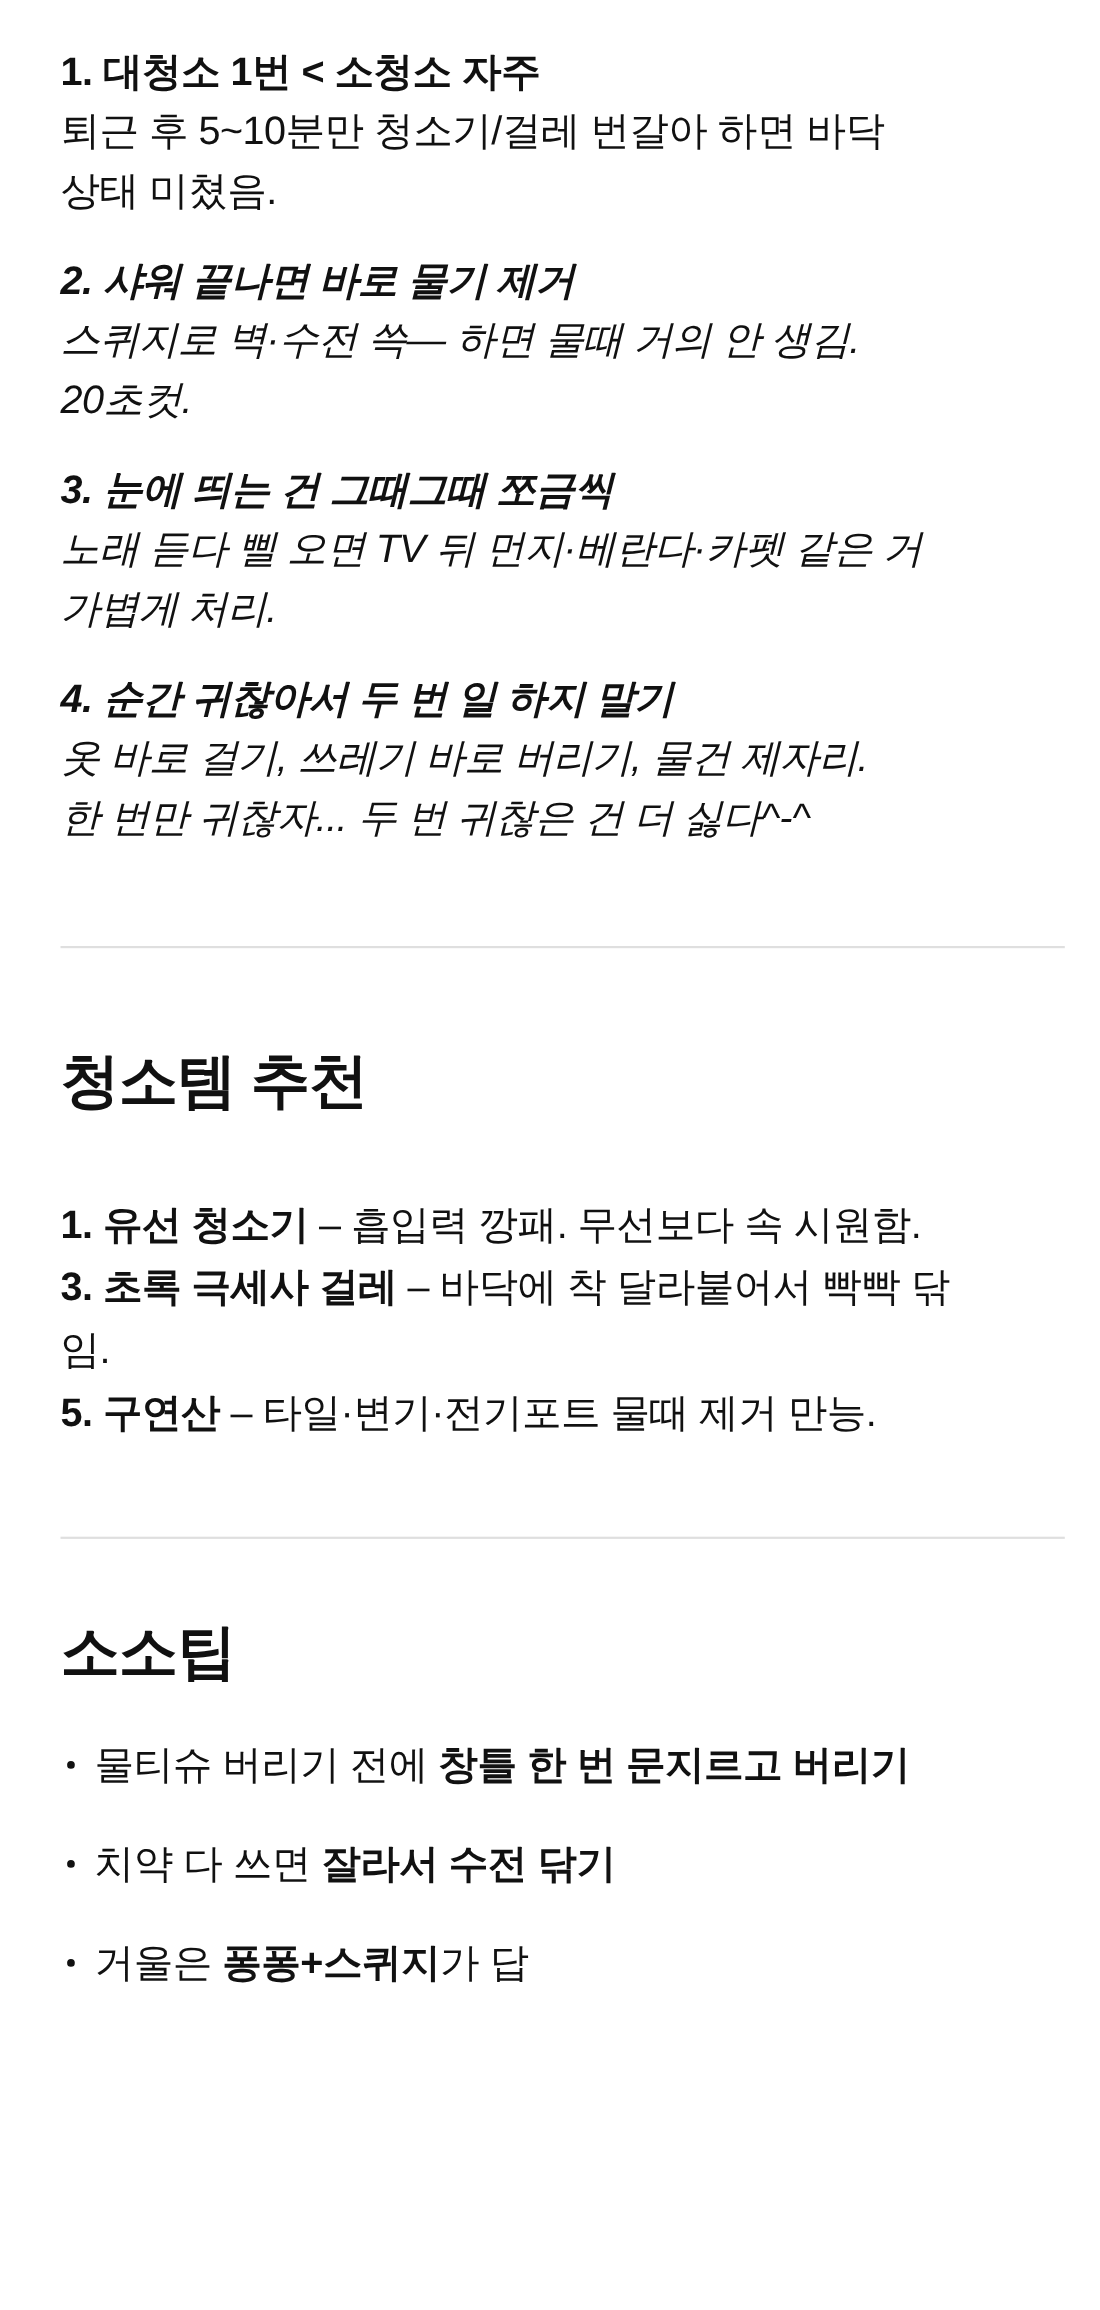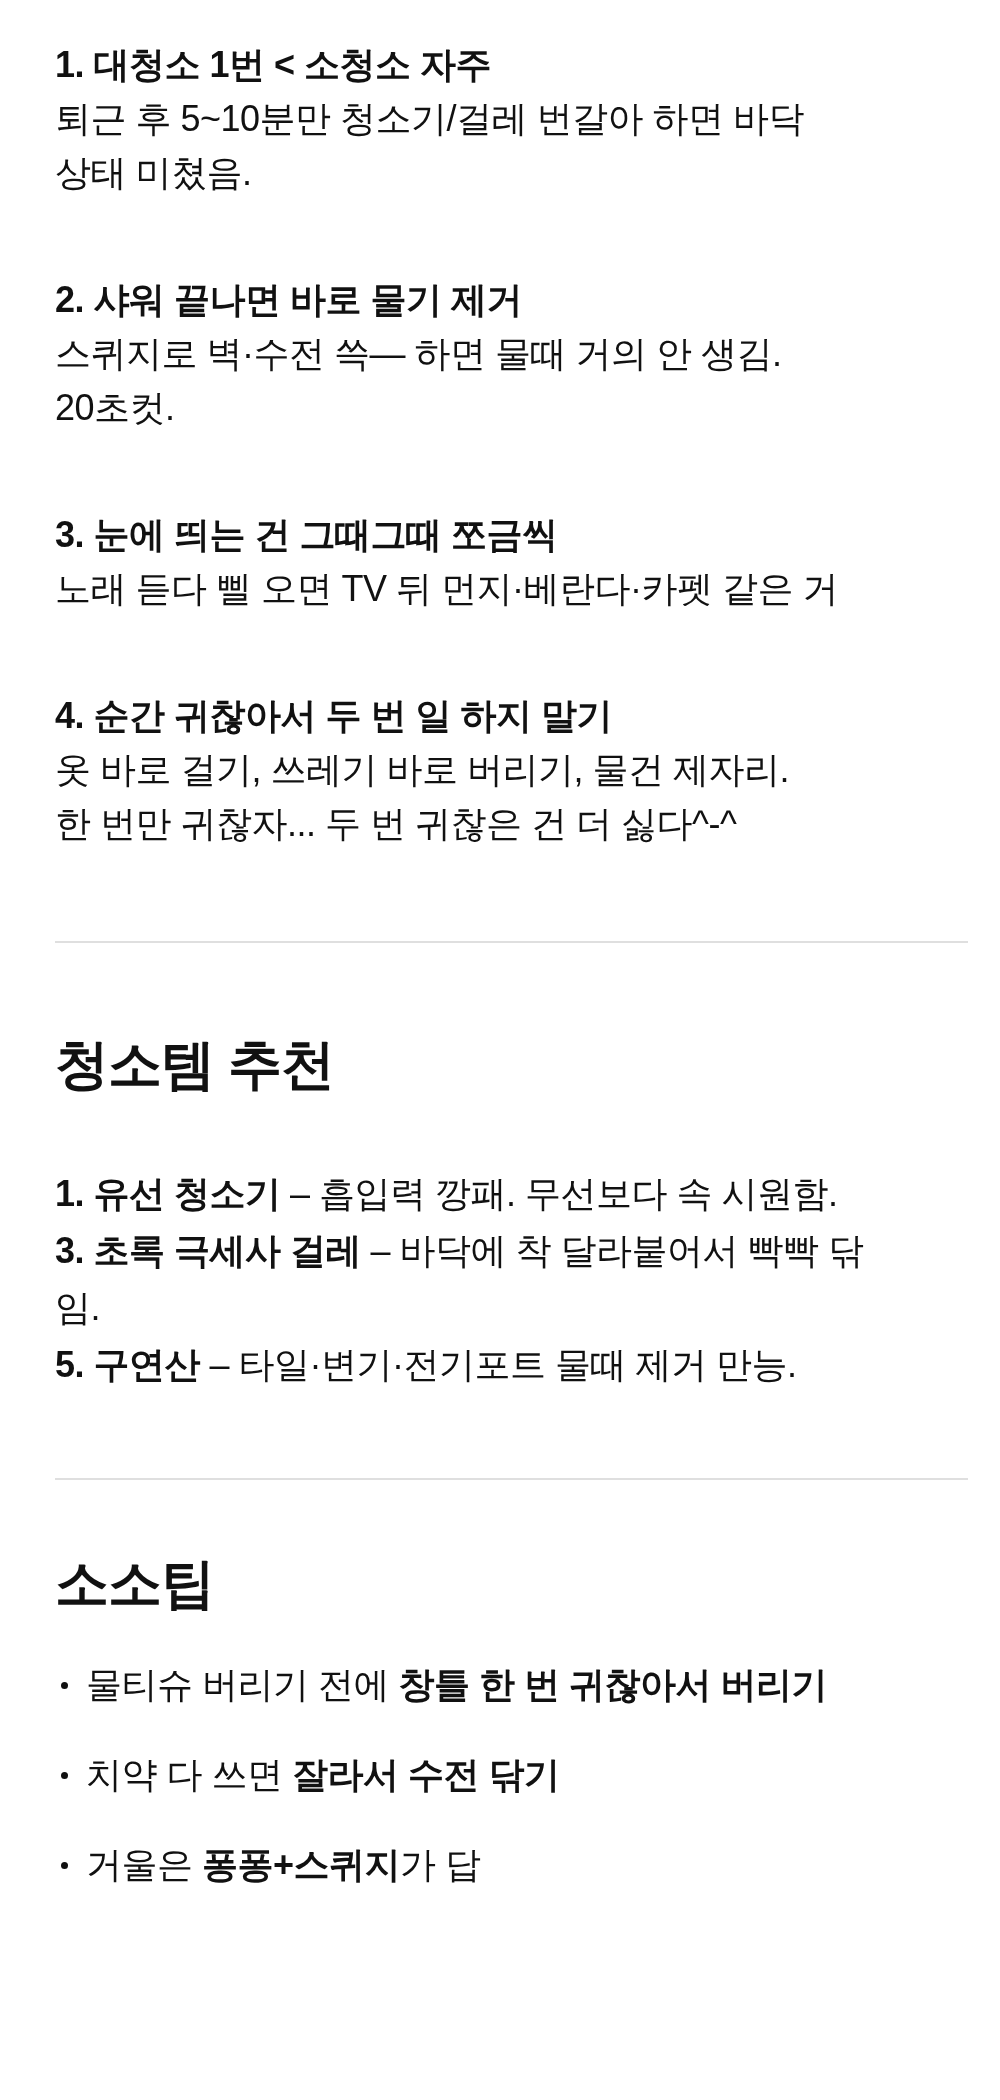--- a/index.html
+++ b/index.html
@@ -14,21 +14,21 @@
 
   .line {
     font-size:36px;
     line-height:54px;
     white-space:nowrap;
     letter-spacing:-0.5px;
   }
   .heading { font-weight:700; }
   .b { font-weight:700; }
 
-  .sec + .sec { margin-top:73px; }
+  .sec + .sec { margin-top:28px;font-style:italic; }
 
   .divider {
     height:2px;
     background:#dfdfdf;
     border:none;
   }
   .divider-1 { margin:90px 0 0 0; }
   .divider-2 { margin:85px 0 0 0; }
 
   .h1 {
@@ -72,20 +72,21 @@
 
   <div class="sec">
     <div class="line heading">2. 샤워 끝나면 바로 물기 제거</div>
     <div class="line">스퀴지로 벽·수전 쓱— 하면 물때 거의 안 생김.</div>
     <div class="line">20초컷.</div>
   </div>
 
   <div class="sec">
     <div class="line heading">3. 눈에 띄는 건 그때그때 쪼금씩</div>
     <div class="line">노래 듣다 삘 오면 TV 뒤 먼지·베란다·카펫 같은 거</div>
+    <div class="line">가볍게 처리.</div>
   </div>
 
   <div class="sec">
     <div class="line heading">4. 순간 귀찮아서 두 번 일 하지 말기</div>
     <div class="line">옷 바로 걸기, 쓰레기 바로 버리기, 물건 제자리.</div>
     <div class="line">한 번만 귀찮자... 두 번 귀찮은 건 더 싫다^-^</div>
   </div>
 
   <hr class="divider divider-1">
 
@@ -97,21 +98,21 @@
     <div class="line"><span class="b"></span><span>임.</span></div>
     <div class="line"><span class="b">5. 구연산</span><span> – 타일·변기·전기포트 물때 제거 만능.</span></div>
   </div>
 
   <hr class="divider divider-2">
 
   <div class="h1 h1-tips">소소팁</div>
 
   <div class="bullets">
     <div class="bullet line">
-      <span class="dot"></span><span>물티슈 버리기 전에 </span><span class="b">창틀 한 번 귀찮아서 버리기</span><span></span>
+      <span class="dot"></span><span>물티슈 버리기 전에 </span><span class="b">창틀 한 번 문지르고 버리기</span><span></span>
     </div>
     <div class="bullet line">
       <span class="dot"></span><span>치약 다 쓰면 </span><span class="b">잘라서 수전 닦기</span><span></span>
     </div>
     <div class="bullet line">
       <span class="dot"></span><span>거울은 </span><span class="b">퐁퐁+스퀴지</span><span>가 답</span>
     </div>
   </div>
 
 </div>

